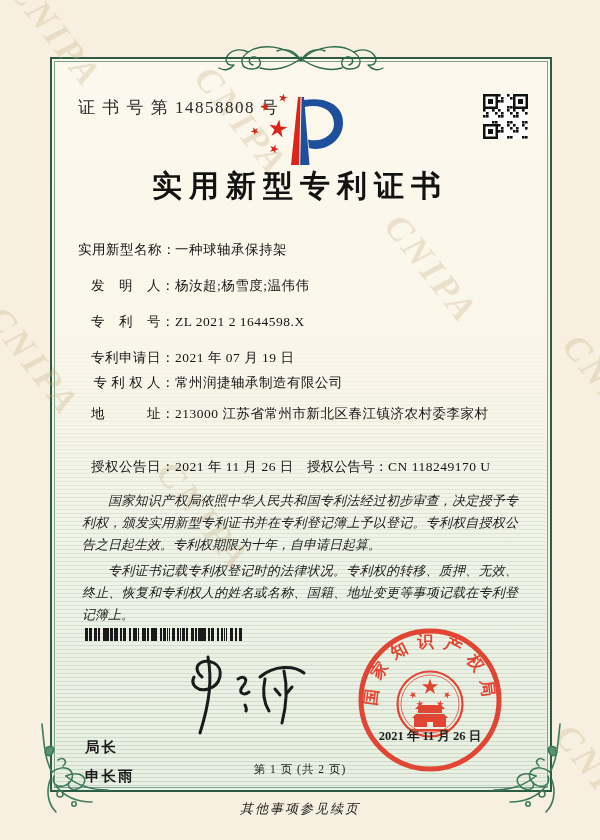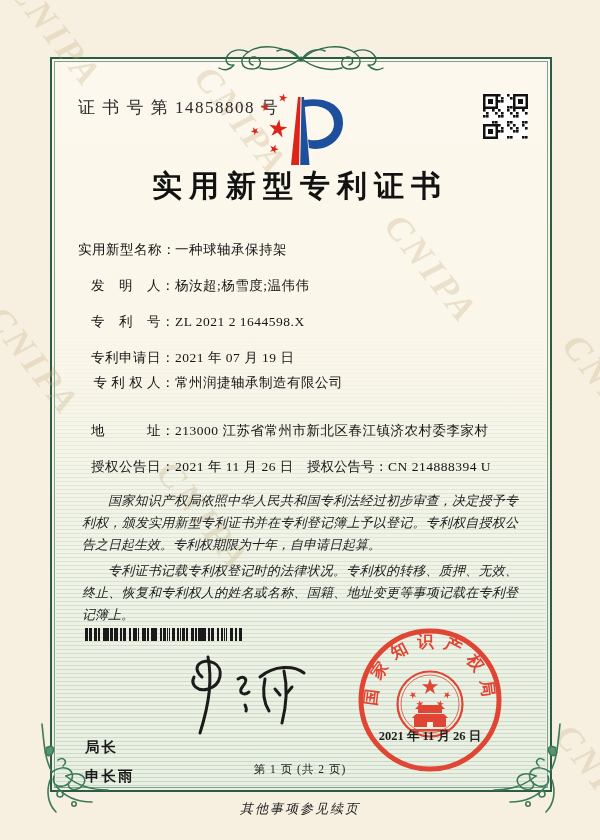--- a/index.html
+++ b/index.html
@@ -215,26 +215,26 @@
     </div>
     <div class="frow" style="top:72px">
       <span class="flabel">专　利　号：</span><span class="fvalue">ZL 2021 2 1644598.X</span>
     </div>
     <div class="frow" style="top:108px">
       <span class="flabel">专利申请日：</span><span class="fvalue">2021 年 07 月 19 日</span>
     </div>
     <div class="frow" style="top:133px">
       <span class="flabel">专 利 权 人：</span><span class="fvalue">常州润捷轴承制造有限公司</span>
     </div>
-    <div class="frow" style="top:181px">
+    <div class="frow" style="top:164px">
       <span class="flabel">地　　　址：</span><span class="fvalue">213000 江苏省常州市新北区春江镇济农村委李家村</span>
     </div>
     <div class="frow" style="top:217px;width:450px">
       <span class="flabel">授权公告日：</span><span class="fvalue">2021 年 11 月 26 日</span>
-      <span class="frow2-label"><span>授权公告号：</span><span class="fvalue">CN 214888394 U</span></span>
+      <span class="frow2-label"><span>授权公告号：</span><span class="fvalue">CN 118249170 U</span></span>
     </div>
   </div>
 
   <div class="paras">
     <p>国家知识产权局依照中华人民共和国专利法经过初步审查，决定授予专利权，颁发实用新型专利证书并在专利登记簿上予以登记。专利权自授权公告之日起生效。专利权期限为十年，自申请日起算。</p>
     <p>专利证书记载专利权登记时的法律状况。专利权的转移、质押、无效、终止、恢复和专利权人的姓名或名称、国籍、地址变更等事项记载在专利登记簿上。</p>
   </div>
 
   <div class="barcode"></div>
 

